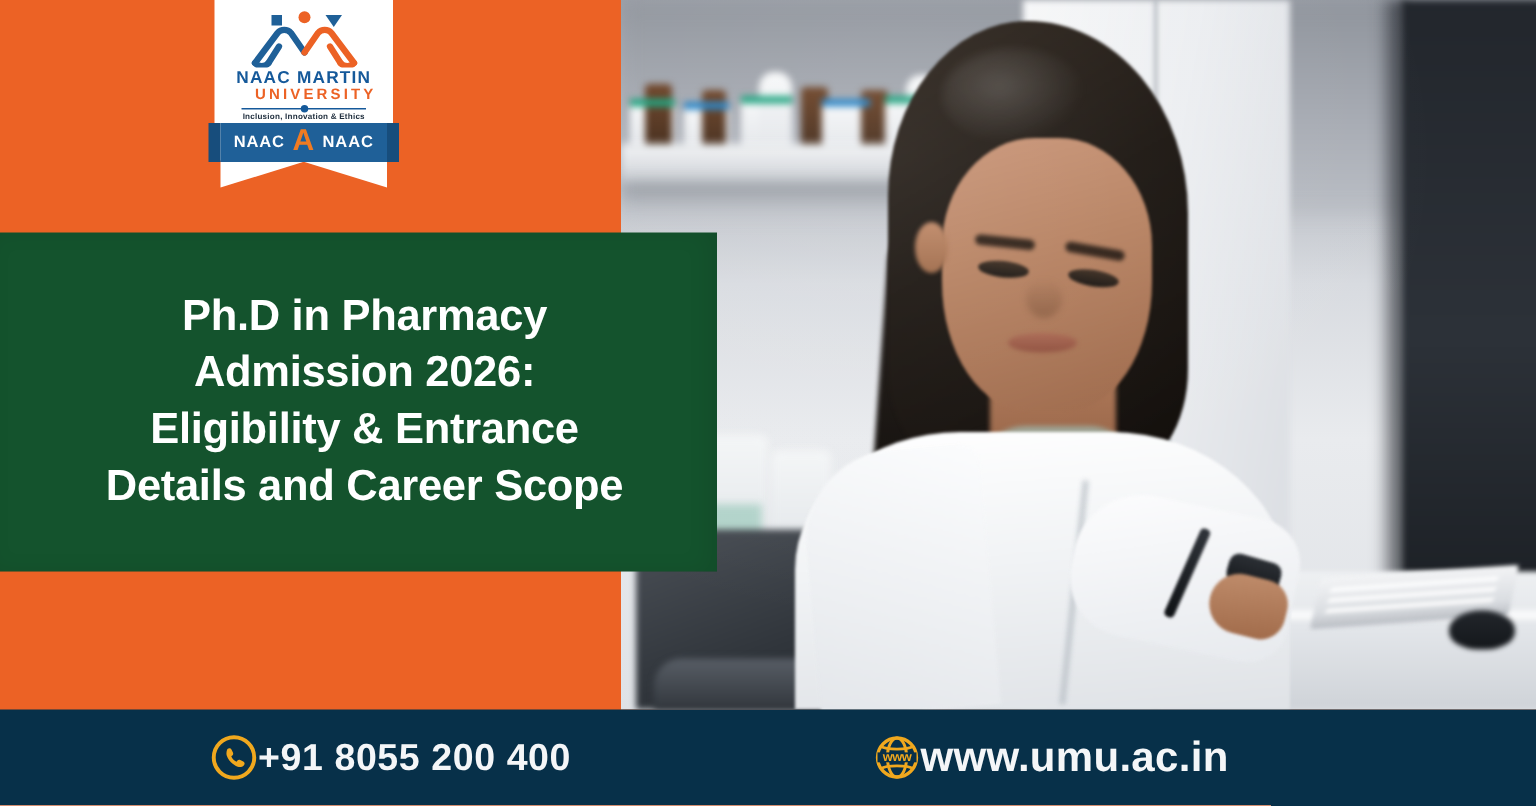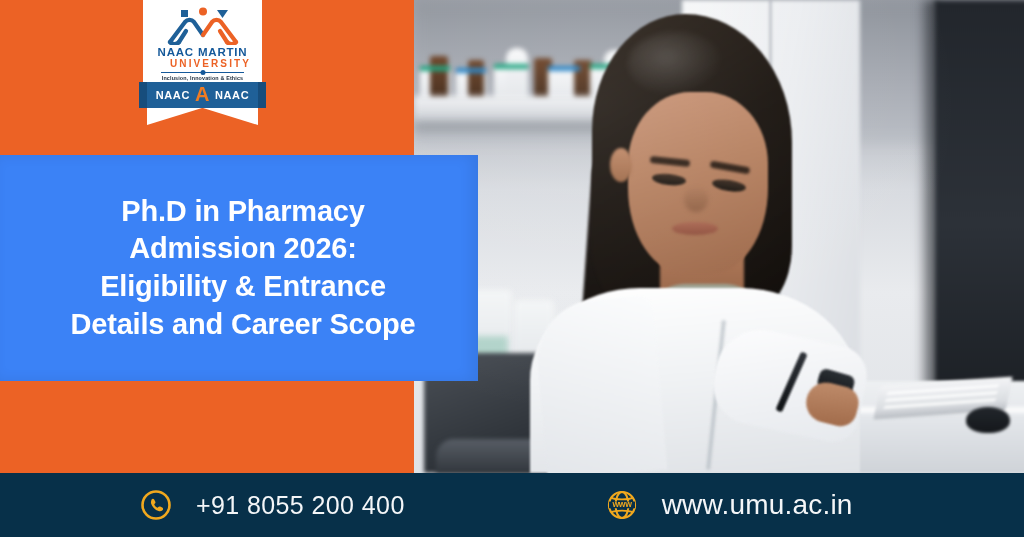--- a/index.html
+++ b/index.html
@@ -301,21 +301,21 @@
   .naac-tail {
     position:absolute; left:147px; top:108px; width:111px; height:0;
     border-left:55.5px solid #ffffff;
     border-right:55.5px solid #ffffff;
     border-bottom:17px solid transparent;
   }
 
   
   .title-panel {
     position:absolute; left:0; top:155px; width:478px; height:226px;
-    background:#3b82f6;
+    background:#14532d;
     display:flex; align-items:center; justify-content:center;
   }
   .title-panel::after {
     content:""; position:absolute; left:0; right:0; top:0; bottom:0;
     box-shadow:inset -6px 0 14px rgba(0,0,0,.08);
     pointer-events:none;
   }
   .title-text {
     color:#ffffff;
     font-family:"Liberation Sans", sans-serif;
@@ -331,22 +331,22 @@
   
   .footer {
     position:absolute; left:0; bottom:0; width:1024px; height:64px;
     background:#073049;
     display:flex; align-items:center;
   }
   .foot-item { display:flex; align-items:center; }
   .foot-item.phone { margin-left:140px; }
   .foot-item.web   { margin-left:201px; }
   .foot-label {
-    color:#f4f6f8; font-size:25px; font-weight:400; letter-spacing:.4px;
-    margin-left:24px; font-family:"Liberation Sans", sans-serif;
+    color:#f4f6f8; font-size:25px; font-weight:700; letter-spacing:.4px;
+    margin-left:0; font-family:"Liberation Sans", sans-serif;
   }
   .foot-label.web { font-size:28px; letter-spacing:.2px; }
   .ico { width:32px; height:32px; display:block; }
 </style>
 </head>
 <body>
 
 <div class="banner">
 
   <div class="photo">

